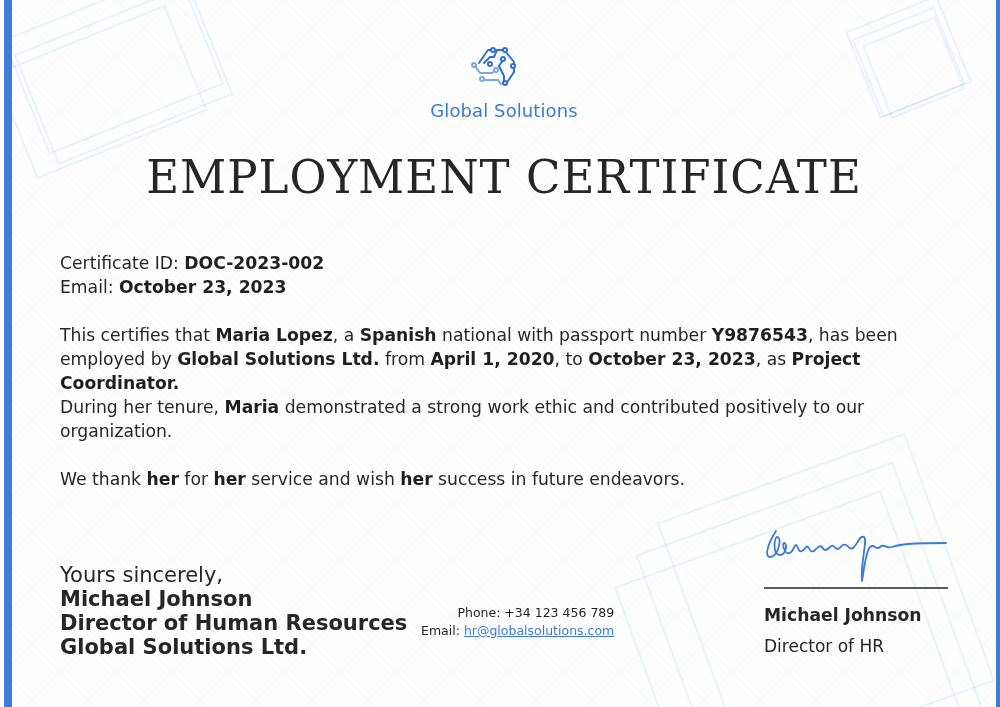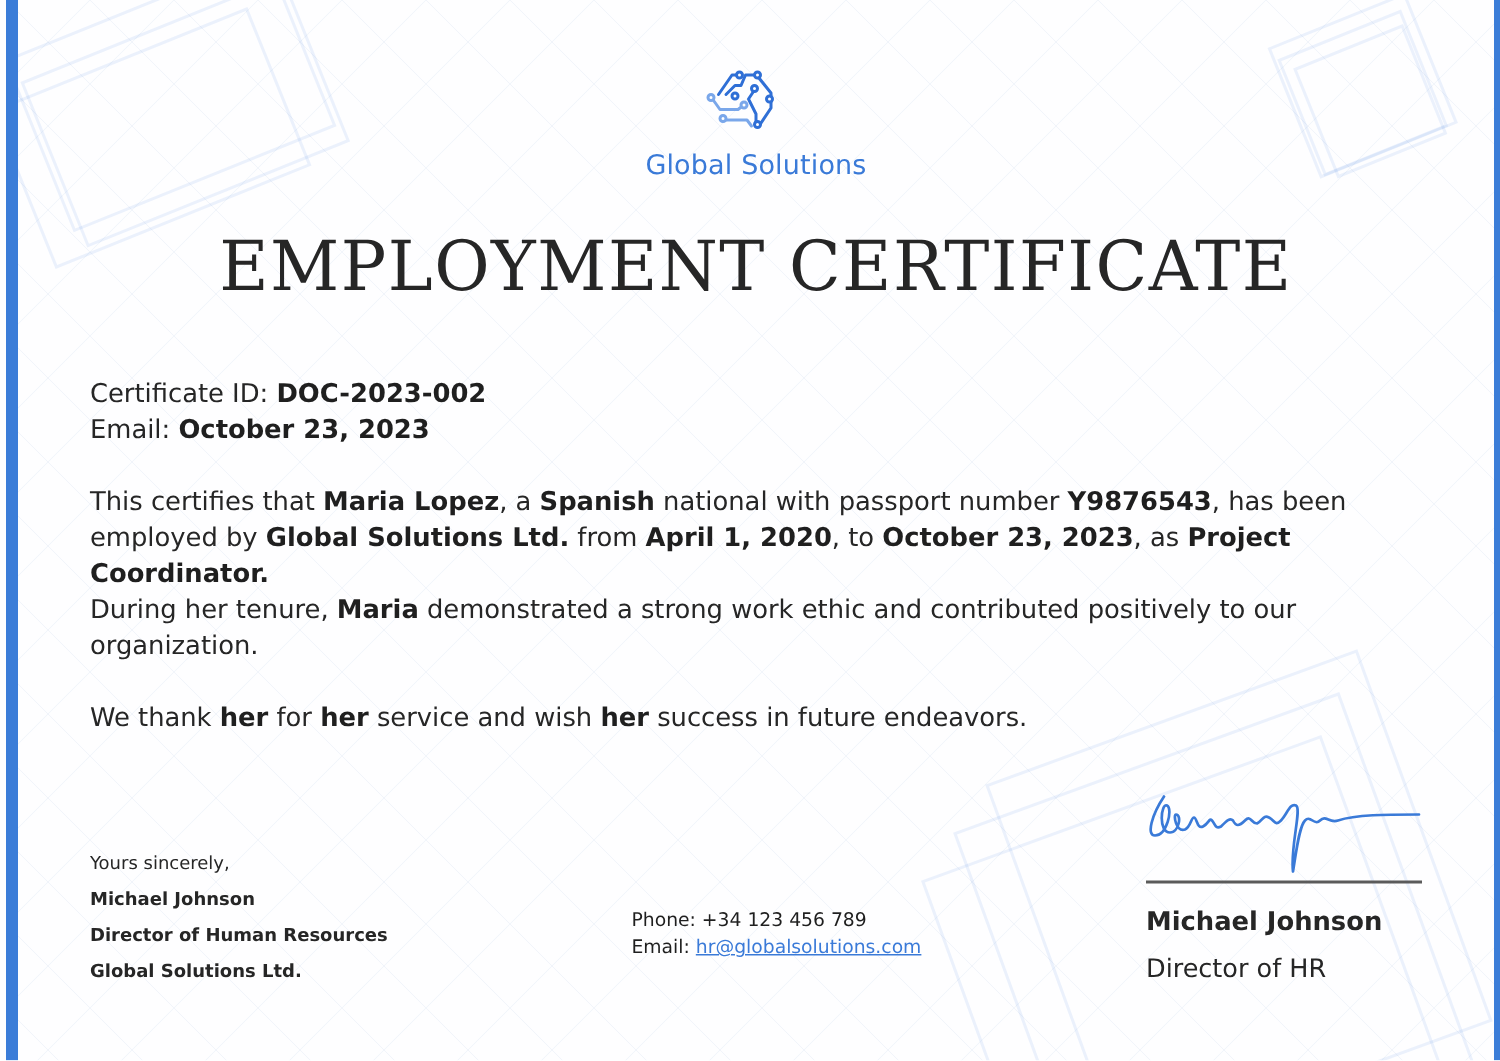--- a/index.html
+++ b/index.html
@@ -32,23 +32,23 @@
       font-family: "DejaVu Serif", serif; font-size: 46px; letter-spacing: 1px;
       color: #262626; font-weight: normal;
       transform: scaleX(0.98);
     }
     .body-text { position: absolute; left: 56px; width: 900px; font-size: 17.2px; line-height: 24px; color: #262626; }
     .body-text b { font-weight: bold; color: #1f1f1f; }
     .meta { top: 251px; }
     .para1 { top: 323px; }
     .para2 { top: 395px; }
     .para3 { top: 467px; }
-    .closing { position: absolute; left: 56px; top: 563px; font-size: 12px; line-height: 24px; }
+    .closing { position: absolute; left: 56px; top: 563px; font-size: 21px; line-height: 24px; }
     .closing .b { font-weight: bold; }
-    .contact { position: absolute; left: 417px; top: 604px; font-size: 12.5px; line-height: 18px; color: #1f1f1f; }
+    .contact { position: absolute; left: 417px; top: 604px; font-size: 12.5px; line-height: 18px; color: #1f1f1f; text-align: right; }
     .contact a { color: #3a7ad8; text-decoration: underline; }
     .sig-block { position: absolute; left: 760px; top: 525px; width: 184px; }
     .sig-svg { position: absolute; left: 0; top: 0; width: 184px; height: 60px; }
     .sig-line { position: absolute; left: 0; top: 62px; width: 184px; height: 2px; background: #5b5b5b; }
     .sig-name { position: absolute; left: 0; top: 80px; font-size: 17.2px; font-weight: bold; white-space: nowrap; }
     .sig-title { position: absolute; left: 0; top: 111px; font-size: 17px; white-space: nowrap; }
   </style>
 </head>
 <body>
 

